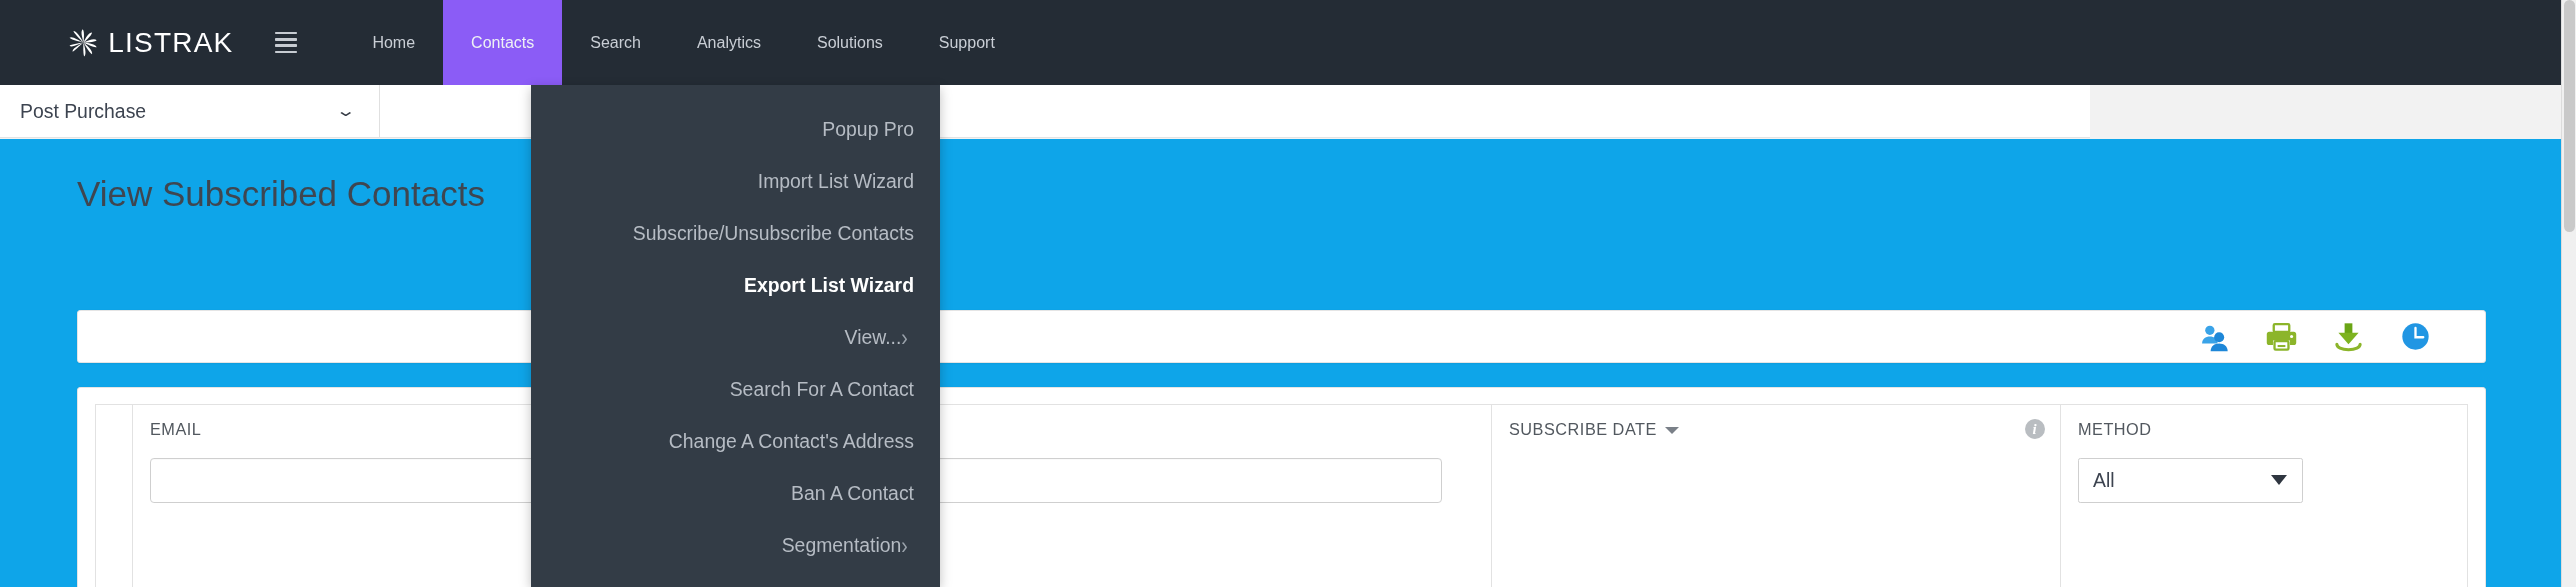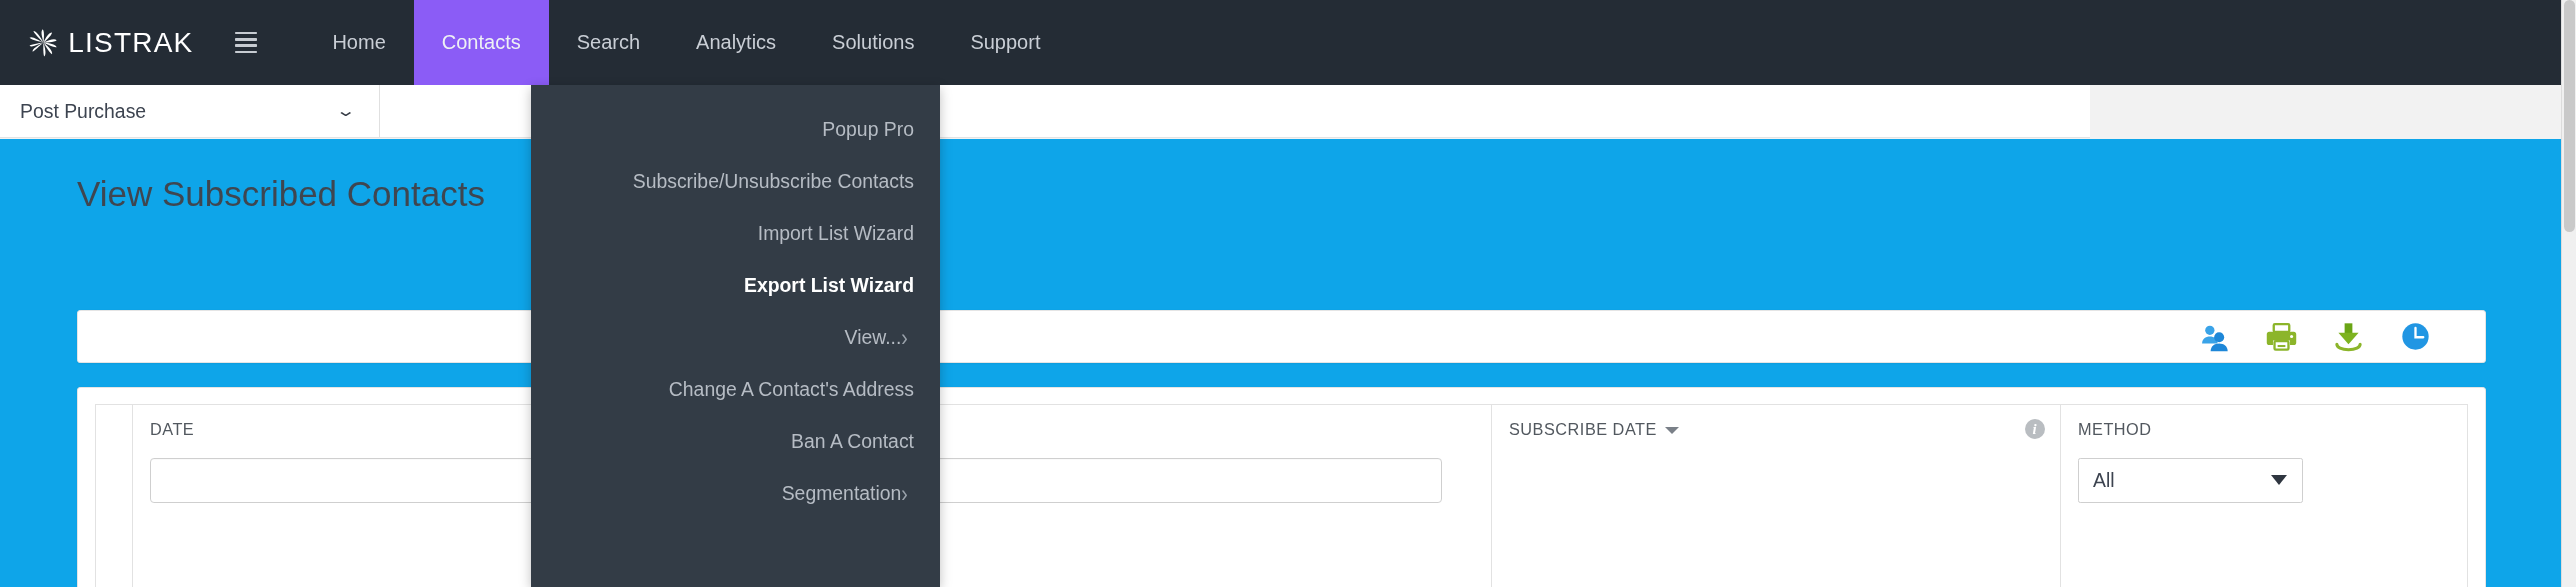--- a/index.html
+++ b/index.html
@@ -8,21 +8,21 @@
     overflow: hidden;
     background: #f2f2f2;
     font-family: "Liberation Sans", sans-serif;
   }
 
   
   .topnav {
     position: absolute; top: 0; left: 0;
     width: 2561px; height: 85px;
     background: #242c35;
-    display: flex; align-items: flex-end;
+    display: flex; align-items: flex-end; padding-left: 40px;
   }
   .brand {
     display: flex; align-items: center;
     margin-left: 28px; height: 85px;
   }
   .logo-mark { width: 31px; height: 31px; position: relative; margin-right: 9.3px; flex: none; }
   .logo-word {
     color: #ffffff; font-size: 28px; letter-spacing: 1.2px;
     font-weight: 400; line-height: 1;
   }
@@ -33,21 +33,21 @@
   }
   .hamburger i { display: block; height: 2.3px; background: #c7ccd2; border-radius: 0.8px; }
   .hamburger i:nth-child(1){ width: 22px; }
   .hamburger i:nth-child(2){ width: 22px; }
   .hamburger i:nth-child(3){ width: 22px; }
   .hamburger i:nth-child(4){ width: 22px; }
 
   .navitems { display: flex; align-items: stretch; height: 85px; margin-left: 43px; }
   .navitem {
     display: flex; align-items: center; justify-content: center;
-    padding: 0 28px; color: #c9ced5; font-size: 20px;
+    padding: 0 28px; color: #c9ced5; font-size: 16px;
     cursor: pointer; white-space: nowrap;
   }
   .navitem.active { background: #8b5cf6; color: #eef1f4; }
 
   
   .dropdown {
     position: absolute; top: 85px; left: 531px;
     width: 409px; height: 502px;
     background: #333c46;
     z-index: 50;
@@ -257,21 +257,21 @@
   </div>
 
   <div class="tablecard">
     <div class="gridwrap">
 
       <div class="col col-check">
         
       </div>
 
       <div class="col col-email">
-        <div class="colhead">DATE</div>
+        <div class="colhead">EMAIL</div>
         <div class="txtinput"></div>
       </div>
 
       <div class="col col-date">
         <div class="colhead">
           <span>SUBSCRIBE DATE</span>
           <span class="sortcaret"></span>
         </div>
         <span class="info-dot">i</span>
       </div>
@@ -286,33 +286,36 @@
 
     </div>
   </div>
 </div>
 
 <div class="dropdown">
   <div class="ditem">
     <span class="label">Popup Pro</span>
   </div>
   <div class="ditem">
+    <span class="label">Import List Wizard</span>
+  </div>
+  <div class="ditem">
     <span class="label">Subscribe/Unsubscribe Contacts</span>
-  </div>
-  <div class="ditem">
-    <span class="label">Import List Wizard</span>
   </div>
   <div class="ditem strong">
     <span class="label">Export List Wizard</span>
   </div>
   <div class="ditem">
     <span class="label">View...</span>
     <span class="chev">›</span>
   </div>
   <div class="ditem">
+    <span class="label">Search For A Contact</span>
+  </div>
+  <div class="ditem">
     <span class="label">Change A Contact's Address</span>
   </div>
   <div class="ditem">
     <span class="label">Ban A Contact</span>
   </div>
   <div class="ditem">
     <span class="label">Segmentation</span>
     <span class="chev">›</span>
   </div>
 </div>

